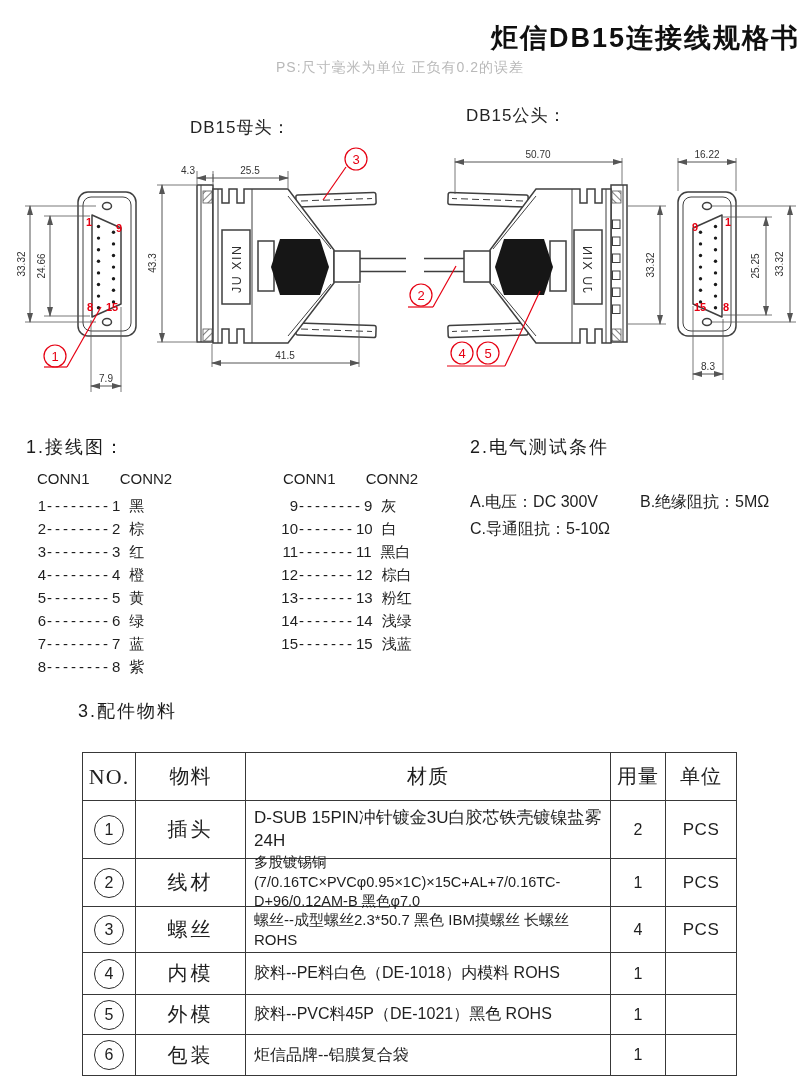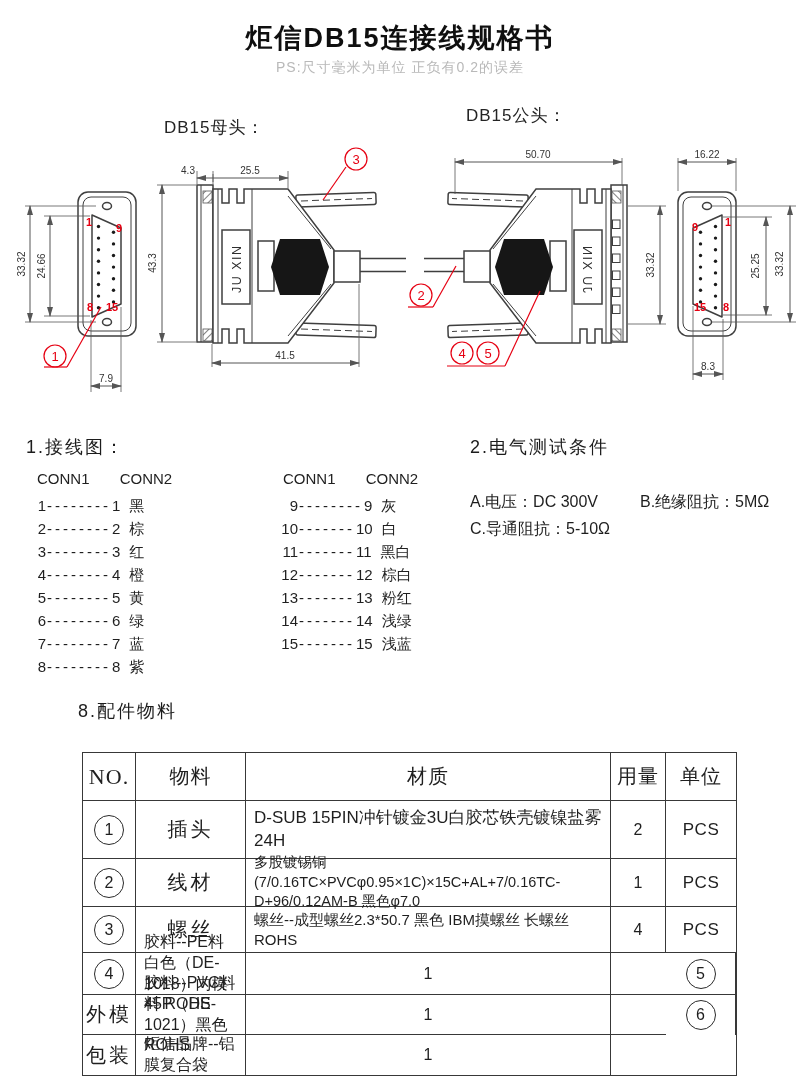--- a/index.html
+++ b/index.html
@@ -1,23 +1,23 @@
 <!DOCTYPE html>
 <html><head>
 <meta charset="utf-8">
 <style>
   html,body{margin:0;padding:0;background:#fff;}
   .page{position:relative;width:800px;height:1080px;background:#fff;overflow:hidden;
         font-family:"Liberation Sans",sans-serif;color:#222;}
   .abs{position:absolute;}
-  .title{top:20px;left:0;width:800px;text-align:center;font-size:27px;font-weight:700;
+  .title{top:20px;left:0;width:800px;text-align:right;font-size:27px;font-weight:700;
          color:#0f0f0f;letter-spacing:2px;}
   .subtitle{top:59px;left:0;width:800px;text-align:center;font-size:14px;color:#b9b9b9;letter-spacing:1px;}
   .conn-label{font-size:17px;color:#242424;letter-spacing:1px;}
-  .lbl-f{left:164px;top:116px;}
+  .lbl-f{left:190px;top:116px;}
   .lbl-m{left:466px;top:104px;}
   svg.draw{position:absolute;left:0;top:0;pointer-events:none;}
   svg text{font-family:"Liberation Sans",sans-serif;}
   .body{stroke:#3f3f3f;stroke-width:1.5;fill:#fff;}
   .bodyln{stroke:#3f3f3f;stroke-width:1;fill:none;}
   .ext{stroke:#555;stroke-width:0.8;}
   .dim{stroke:#555;stroke-width:1;fill:none;marker-start:url(#ar);marker-end:url(#ar);}
   .dim-t{font-size:10px;fill:#333;}
   .pinlbl{font-size:11px;fill:#e60012;font-weight:bold;text-anchor:middle;}
   .red{stroke:#e60012;stroke-width:1.2;fill:none;}
@@ -304,21 +304,21 @@
       <div class="wrow"><span class="wf">14</span><span class="wd">-------</span><span class="wt">14</span><span class="wc">浅绿</span></div>
       <div class="wrow"><span class="wf">15</span><span class="wd">-------</span><span class="wt">15</span><span class="wc">浅蓝</span></div>
     </div>
   </div>
 
   <div class="abs sec-h s2h">2.电气测试条件</div>
   <div class="abs elec e-a">A.电压：DC 300V</div>
   <div class="abs elec e-b">B.绝缘阻抗：5MΩ</div>
   <div class="abs elec e-c">C.导通阻抗：5-10Ω</div>
 
-  <div class="abs sec-h s3h">8.配件物料</div>
+  <div class="abs sec-h s3h">3.配件物料</div>
 
   <div class="abs bom">
     <div class="tcell th th-no">NO.</div>
     <div class="tcell th">物料</div>
     <div class="tcell th">材质</div>
     <div class="tcell th">用量</div>
     <div class="tcell th lastcol">单位</div>
 
     <div class="tcell">
         <span class="circ">1</span>
@@ -340,20 +340,21 @@
         <span class="circ">3</span>
       </div>
     <div class="tcell c-item">螺丝</div>
     <div class="tcell c-mat m3">螺丝--成型螺丝2.3*50.7 黑色 IBM摸螺丝 长螺丝 ROHS</div>
     <div class="tcell c-qty">4</div>
     <div class="tcell c-unit lastcol">PCS</div>
 
     <div class="tcell">
         <span class="circ">4</span>
       </div>
+    <div class="tcell c-item">内模</div>
     <div class="tcell c-mat m4">胶料--PE料白色（DE-1018）内模料 ROHS</div>
     <div class="tcell c-qty">1</div>
     <div class="tcell c-unit lastcol"></div>
 
     <div class="tcell">
         <span class="circ">5</span>
       </div>
     <div class="tcell c-item">外模</div>
     <div class="tcell c-mat m5">胶料--PVC料45P（DE-1021）黑色 ROHS</div>
     <div class="tcell c-qty">1</div>

